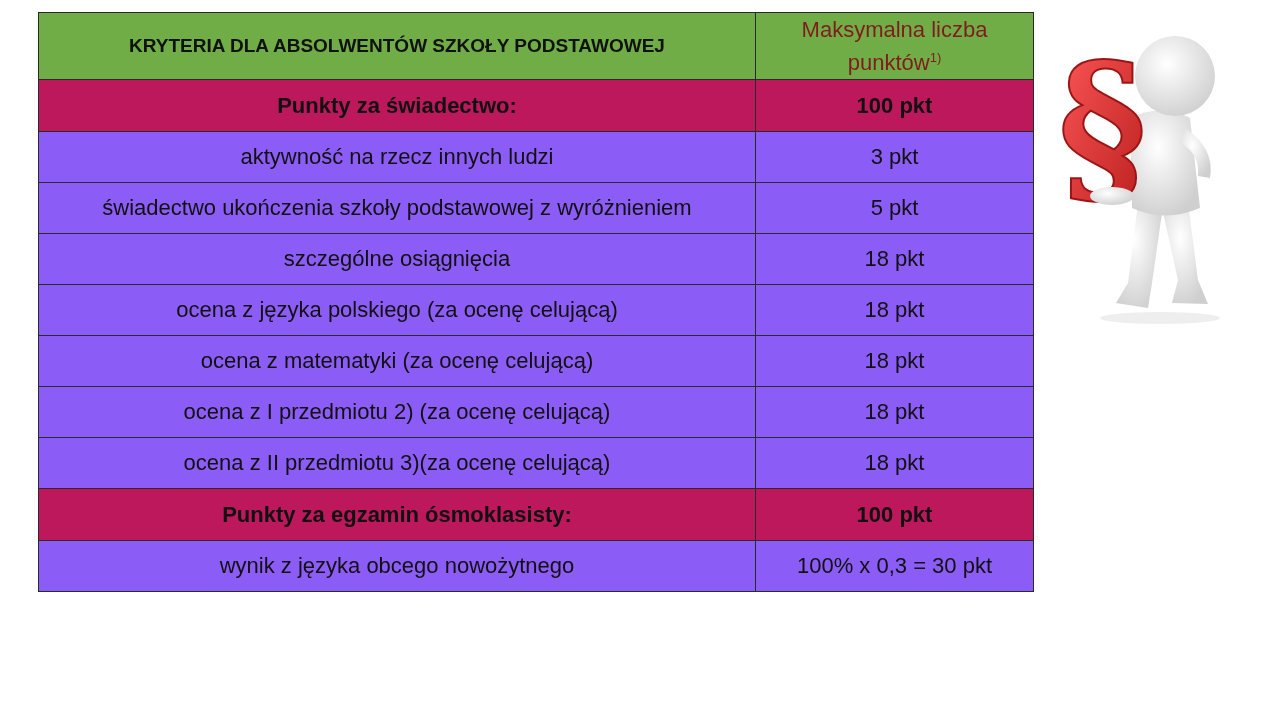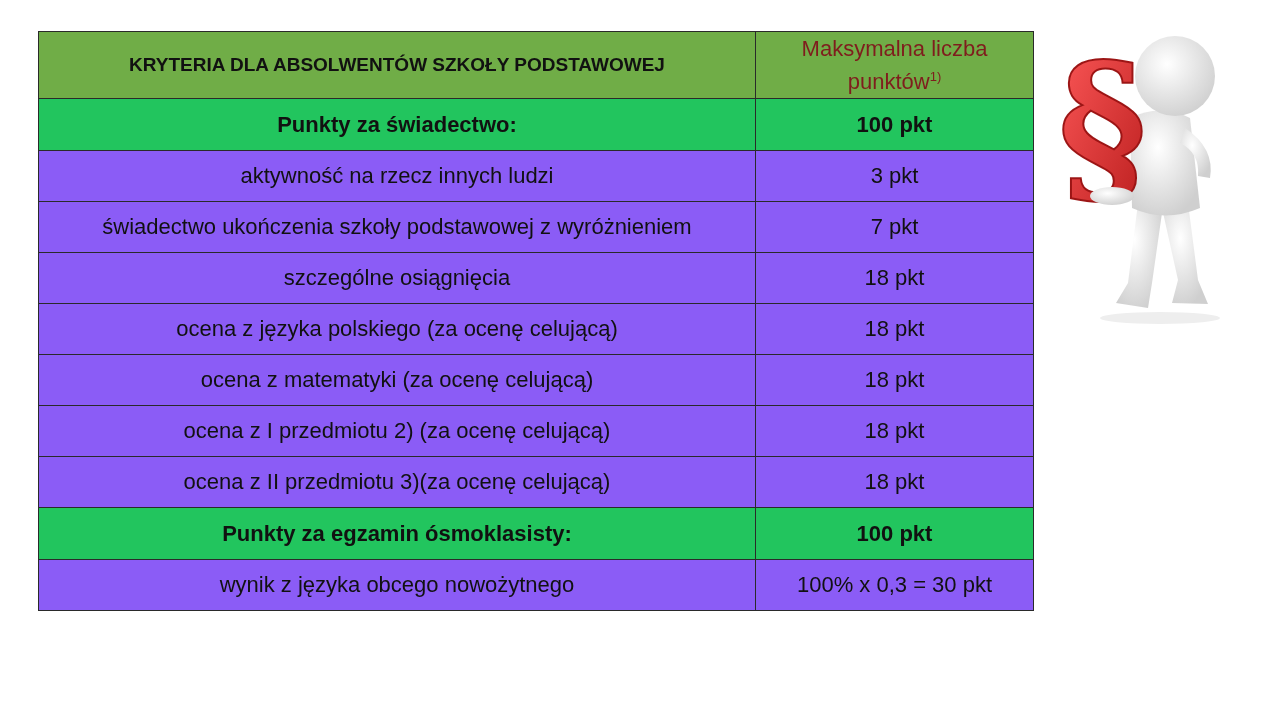--- a/index.html
+++ b/index.html
@@ -3,41 +3,41 @@
 <meta charset="utf-8">
 <style>
   html, body { margin: 0; padding: 0; }
   body {
     width: 1280px; height: 720px; overflow: hidden;
     background: #ffffff; position: relative;
     font-family: "Liberation Sans", "DejaVu Sans", sans-serif;
     color: #111;
   }
   table.criteria {
-    position: absolute; left: 38px; top: 31px;
+    position: absolute; left: 38px; top: 12px;
     border-collapse: collapse;
     table-layout: fixed;
     width: 995px;
   }
   table.criteria col.c1 { width: 717px; }
   table.criteria col.c2 { width: 278px; }
   table.criteria td, table.criteria th {
     border: 1.5px solid #2a2a2a;
     text-align: center;
     vertical-align: middle;
     font-size: 22px;
     padding: 0 6px;
     height: 50px;
     font-weight: normal;
   }
   tr.head th { background: #70ad47; height: 66px; }
   tr.head th.h1 { font-weight: bold; font-size: 19px; }
   tr.head th.h2 { font-size: 22px; line-height: 28px; color: #7f1d1d; }
   tr.head sup { font-size: 13px; vertical-align: 8px; }
-  tr.section td { background: #22c55e; font-weight: bold; height: 51px; text-align: center; }
+  tr.section td { background: #be185d; font-weight: bold; height: 51px; text-align: center; }
   tr.item td { background: #8b5cf6; }
   .figure {
     position: absolute; left: 1050px; top: 18px; width: 200px; height: 310px;
   }
 </style>
 </head>
 <body>
 
 <table class="criteria">
   <colgroup>
@@ -53,21 +53,21 @@
   <tr class="section">
     <td>Punkty za świadectwo:</td>
     <td>100 pkt</td>
   </tr>
   <tr class="item">
     <td>aktywność na rzecz innych ludzi</td>
     <td>3 pkt</td>
   </tr>
   <tr class="item">
     <td>świadectwo ukończenia szkoły podstawowej z wyróżnieniem</td>
-    <td>7 pkt</td>
+    <td>5 pkt</td>
   </tr>
   <tr class="item">
     <td>szczególne osiągnięcia</td>
     <td>18 pkt</td>
   </tr>
   <tr class="item">
     <td>ocena z języka polskiego (za ocenę celującą)</td>
     <td>18 pkt</td>
   </tr>
   <tr class="item">

